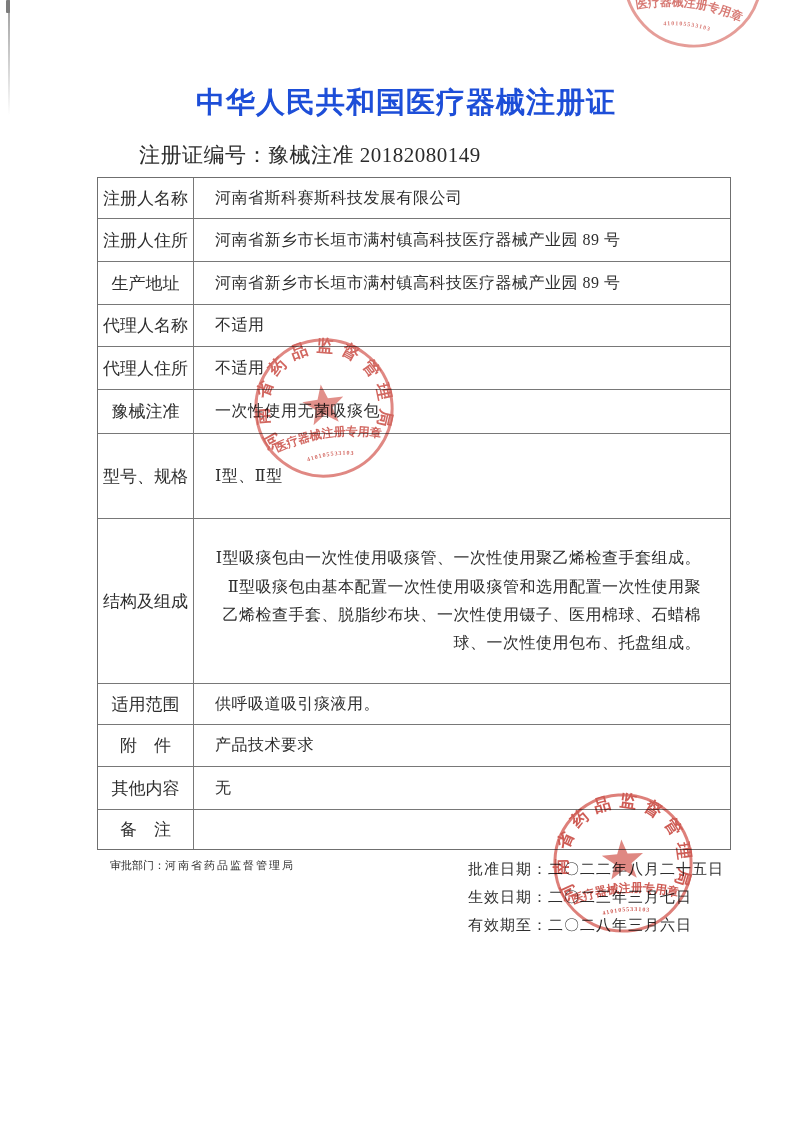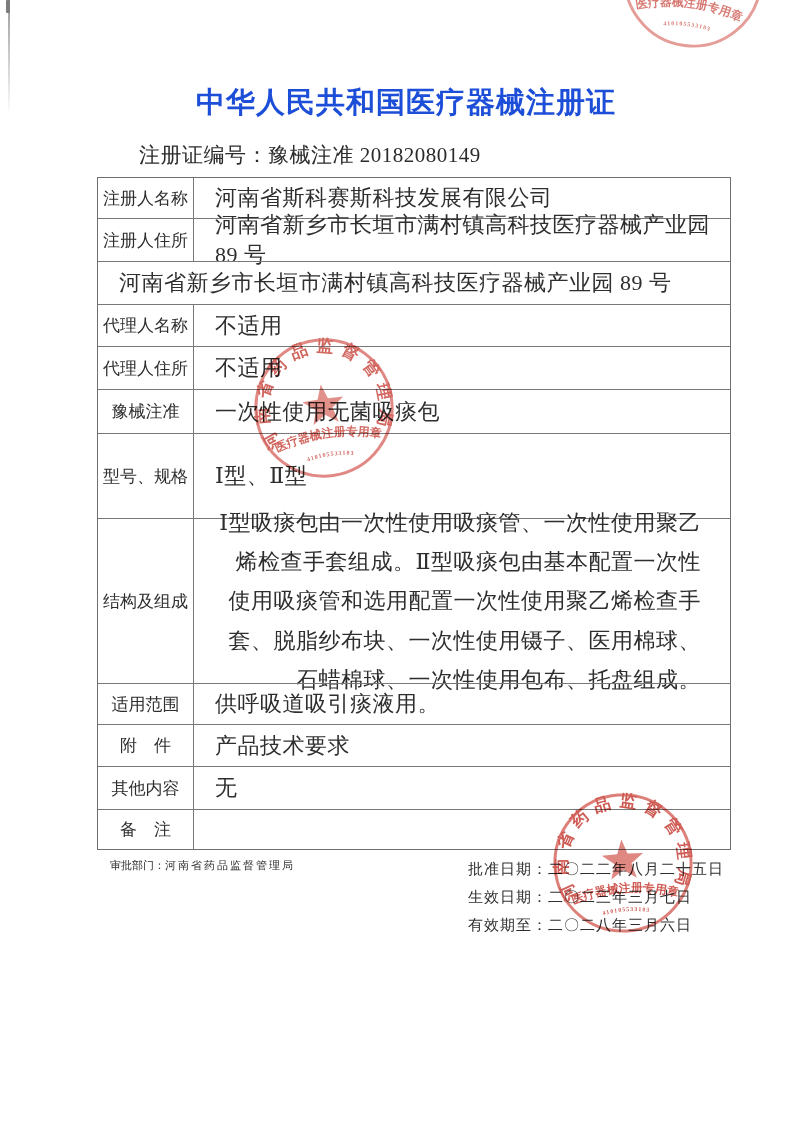--- a/index.html
+++ b/index.html
@@ -46,21 +46,21 @@
   .t-row:first-child{border-top:none;}
   .t-label{
     width:95px;min-width:95px;
     border-right:1px solid #787878;
     display:flex;align-items:center;justify-content:center;
     font-size:17px;color:#2e2e2e;text-align:center;
   }
   .t-value{
     flex:1;display:flex;align-items:center;
     padding-left:21px;padding-right:8px;
-    font-size:22px;color:#2e2e2e;
+    font-size:16px;color:#2e2e2e;
     letter-spacing:0.5px;
   }
   .t-value.multiline{line-height:1.78;}
   .t-value.multiline span{max-width:486px;display:inline-block;text-align:right;}
 
   
   .dept-line{
     position:absolute;left:110px;top:858px;
     font-size:11px;color:#2e2e2e;
   }
@@ -101,20 +101,21 @@
   <div class="reg-table">
     <div class="t-row" style="height:40px">
       <div class="t-label">注册人名称</div>
       <div class="t-value">河南省斯科赛斯科技发展有限公司</div>
     </div>
     <div class="t-row" style="height:43px">
       <div class="t-label">注册人住所</div>
       <div class="t-value">河南省新乡市长垣市满村镇高科技医疗器械产业园 89 号</div>
     </div>
     <div class="t-row" style="height:43px">
+      <div class="t-label">生产地址</div>
       <div class="t-value">河南省新乡市长垣市满村镇高科技医疗器械产业园 89 号</div>
     </div>
     <div class="t-row" style="height:42px">
       <div class="t-label">代理人名称</div>
       <div class="t-value">不适用</div>
     </div>
     <div class="t-row" style="height:43px">
       <div class="t-label">代理人住所</div>
       <div class="t-value">不适用</div>
     </div>

